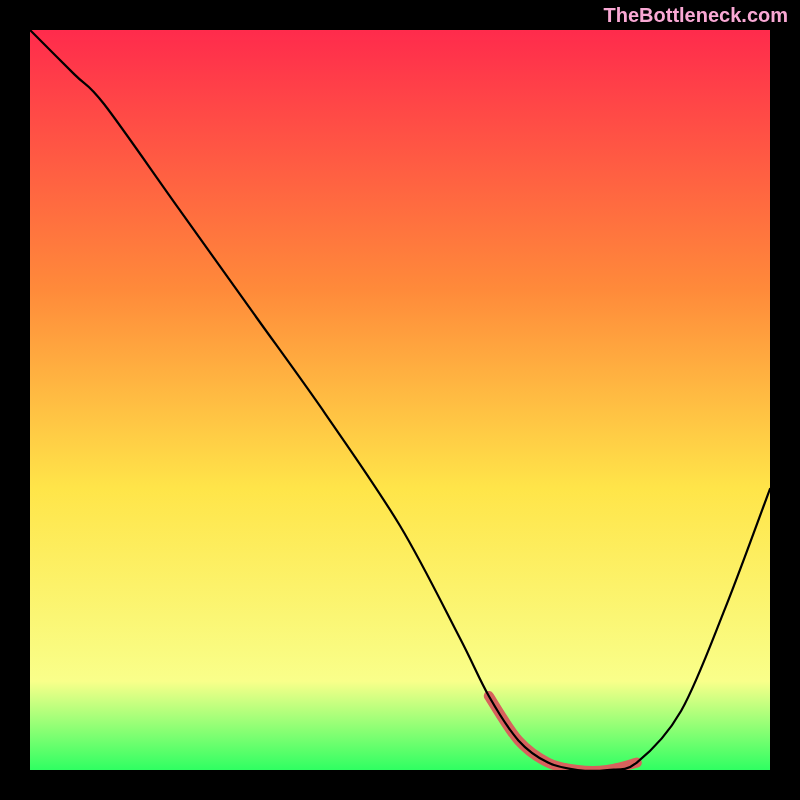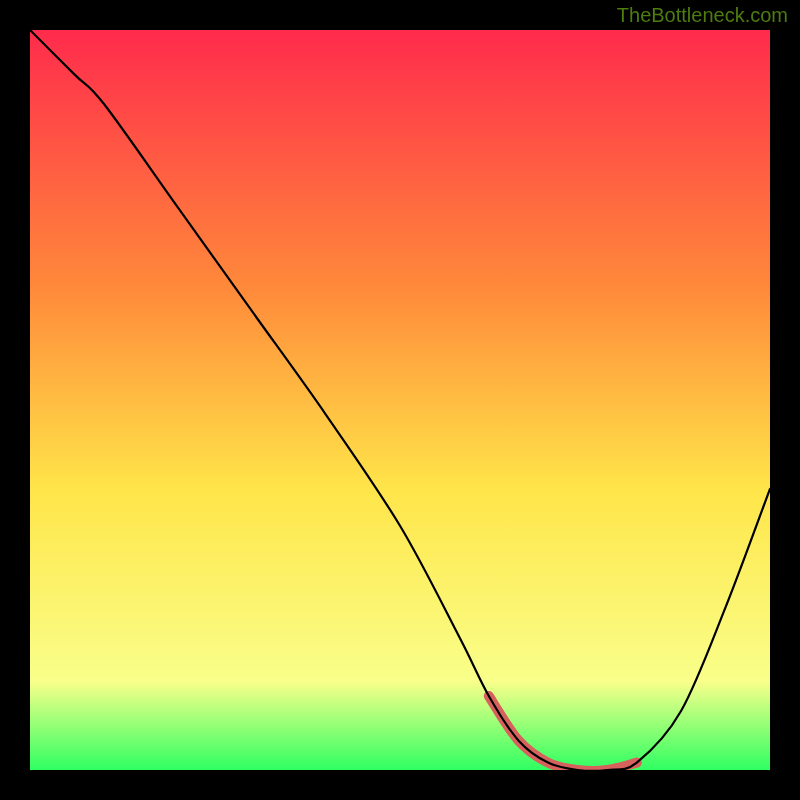--- a/index.html
+++ b/index.html
@@ -8,23 +8,23 @@
     background: #000;
     width: 800px;
     height: 800px;
     position: relative;
     font-family: Arial, Helvetica, sans-serif;
   }
   .watermark {
     position: absolute;
     top: 4px;
     right: 12px;
-    color: #4d7c0f;
+    color: #f9a8d4;
     font-size: 20px;
-    font-weight: normal;
+    font-weight: bold;
     z-index: 10;
   }
   .frame {
     position: absolute;
     left: 30px;
     top: 30px;
     width: 740px;
     height: 740px;
     background: #000;
   }

